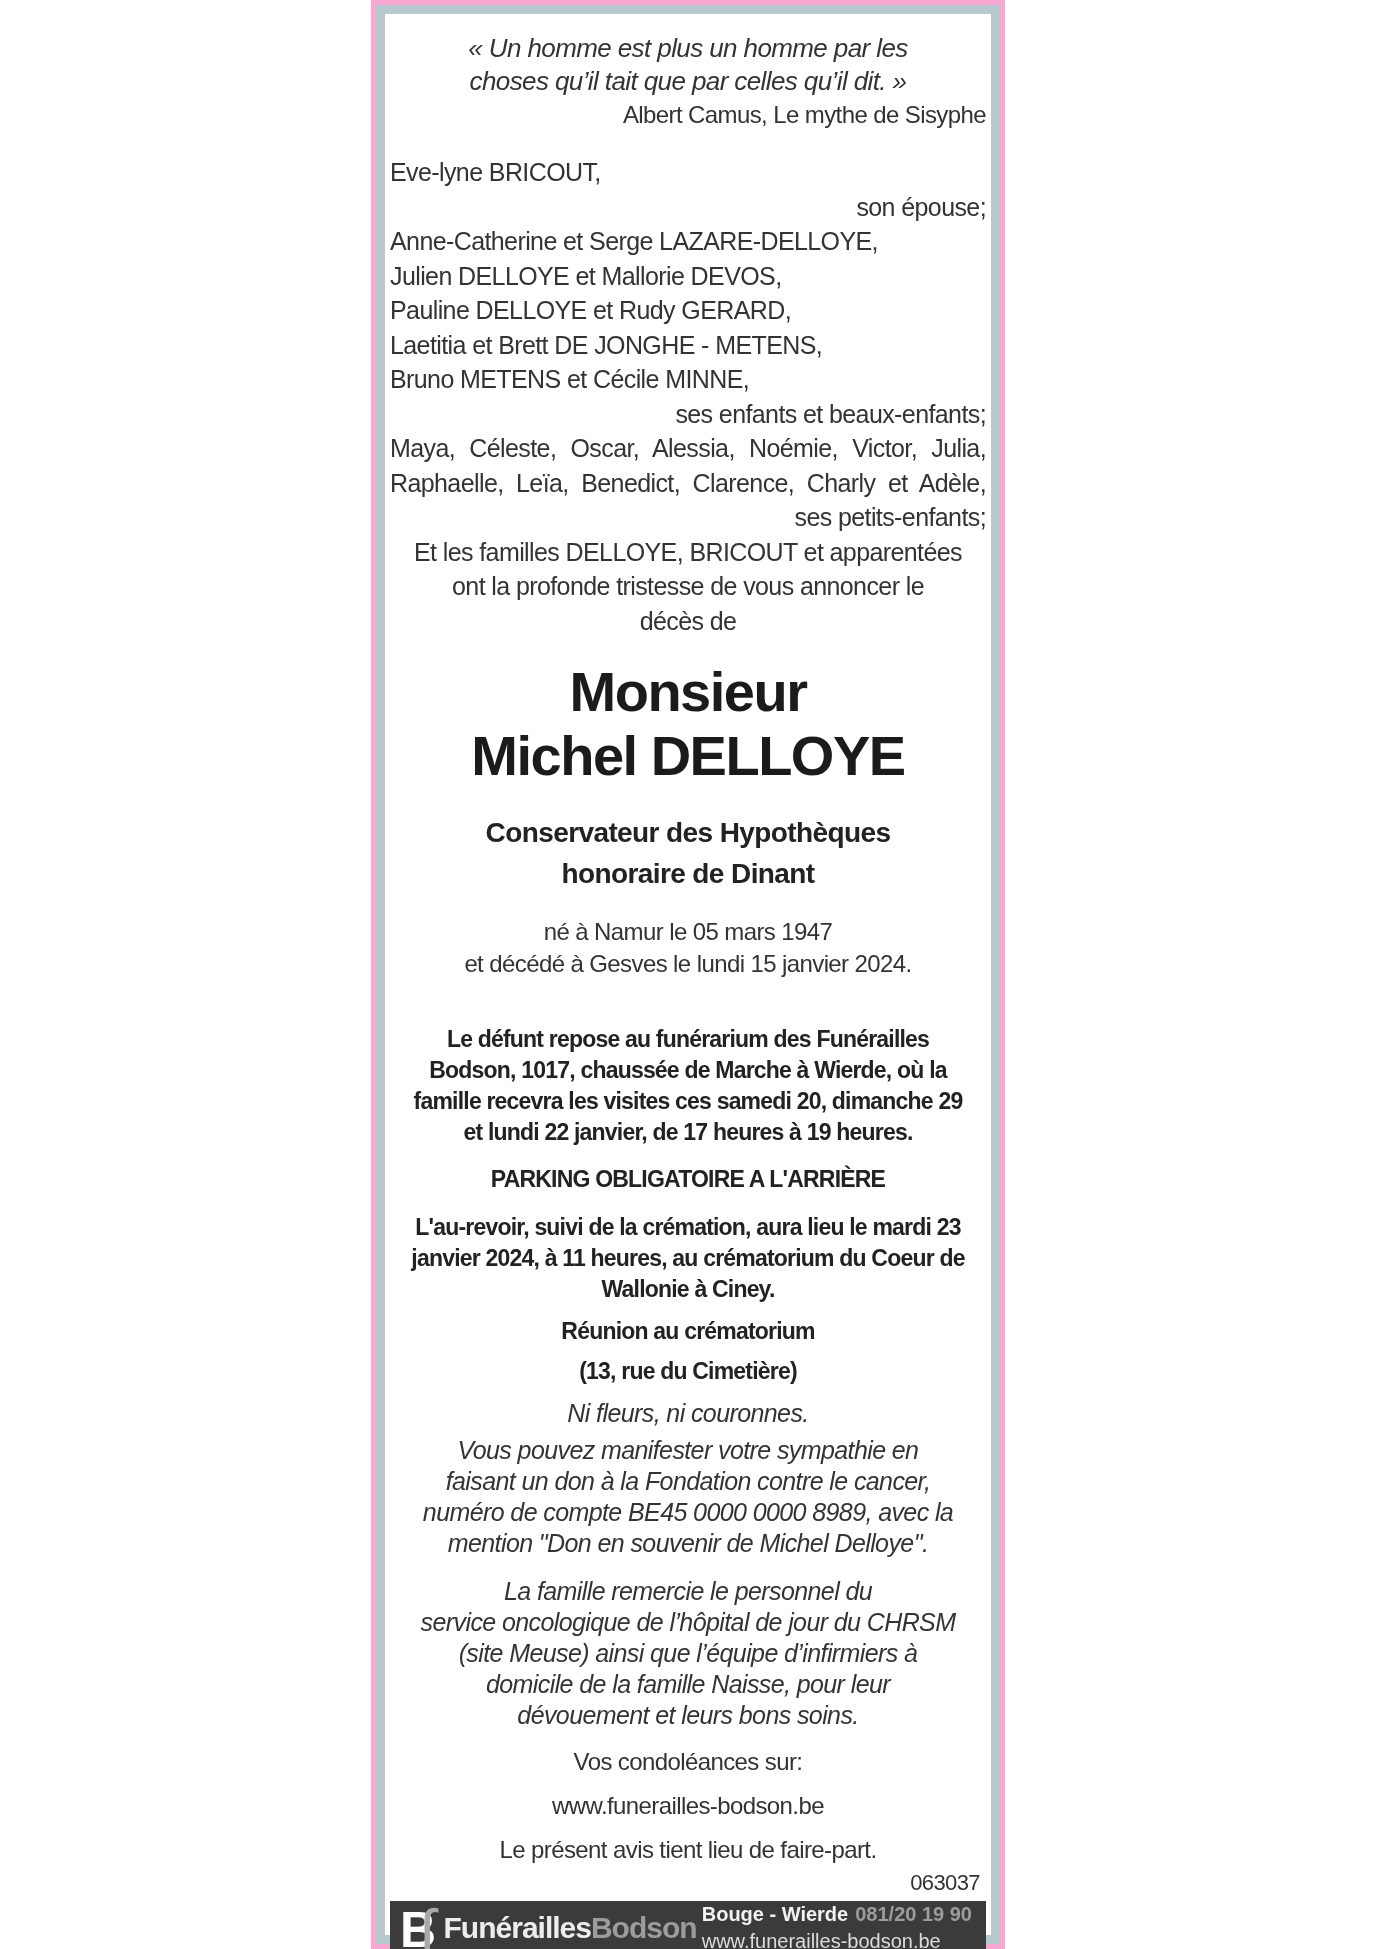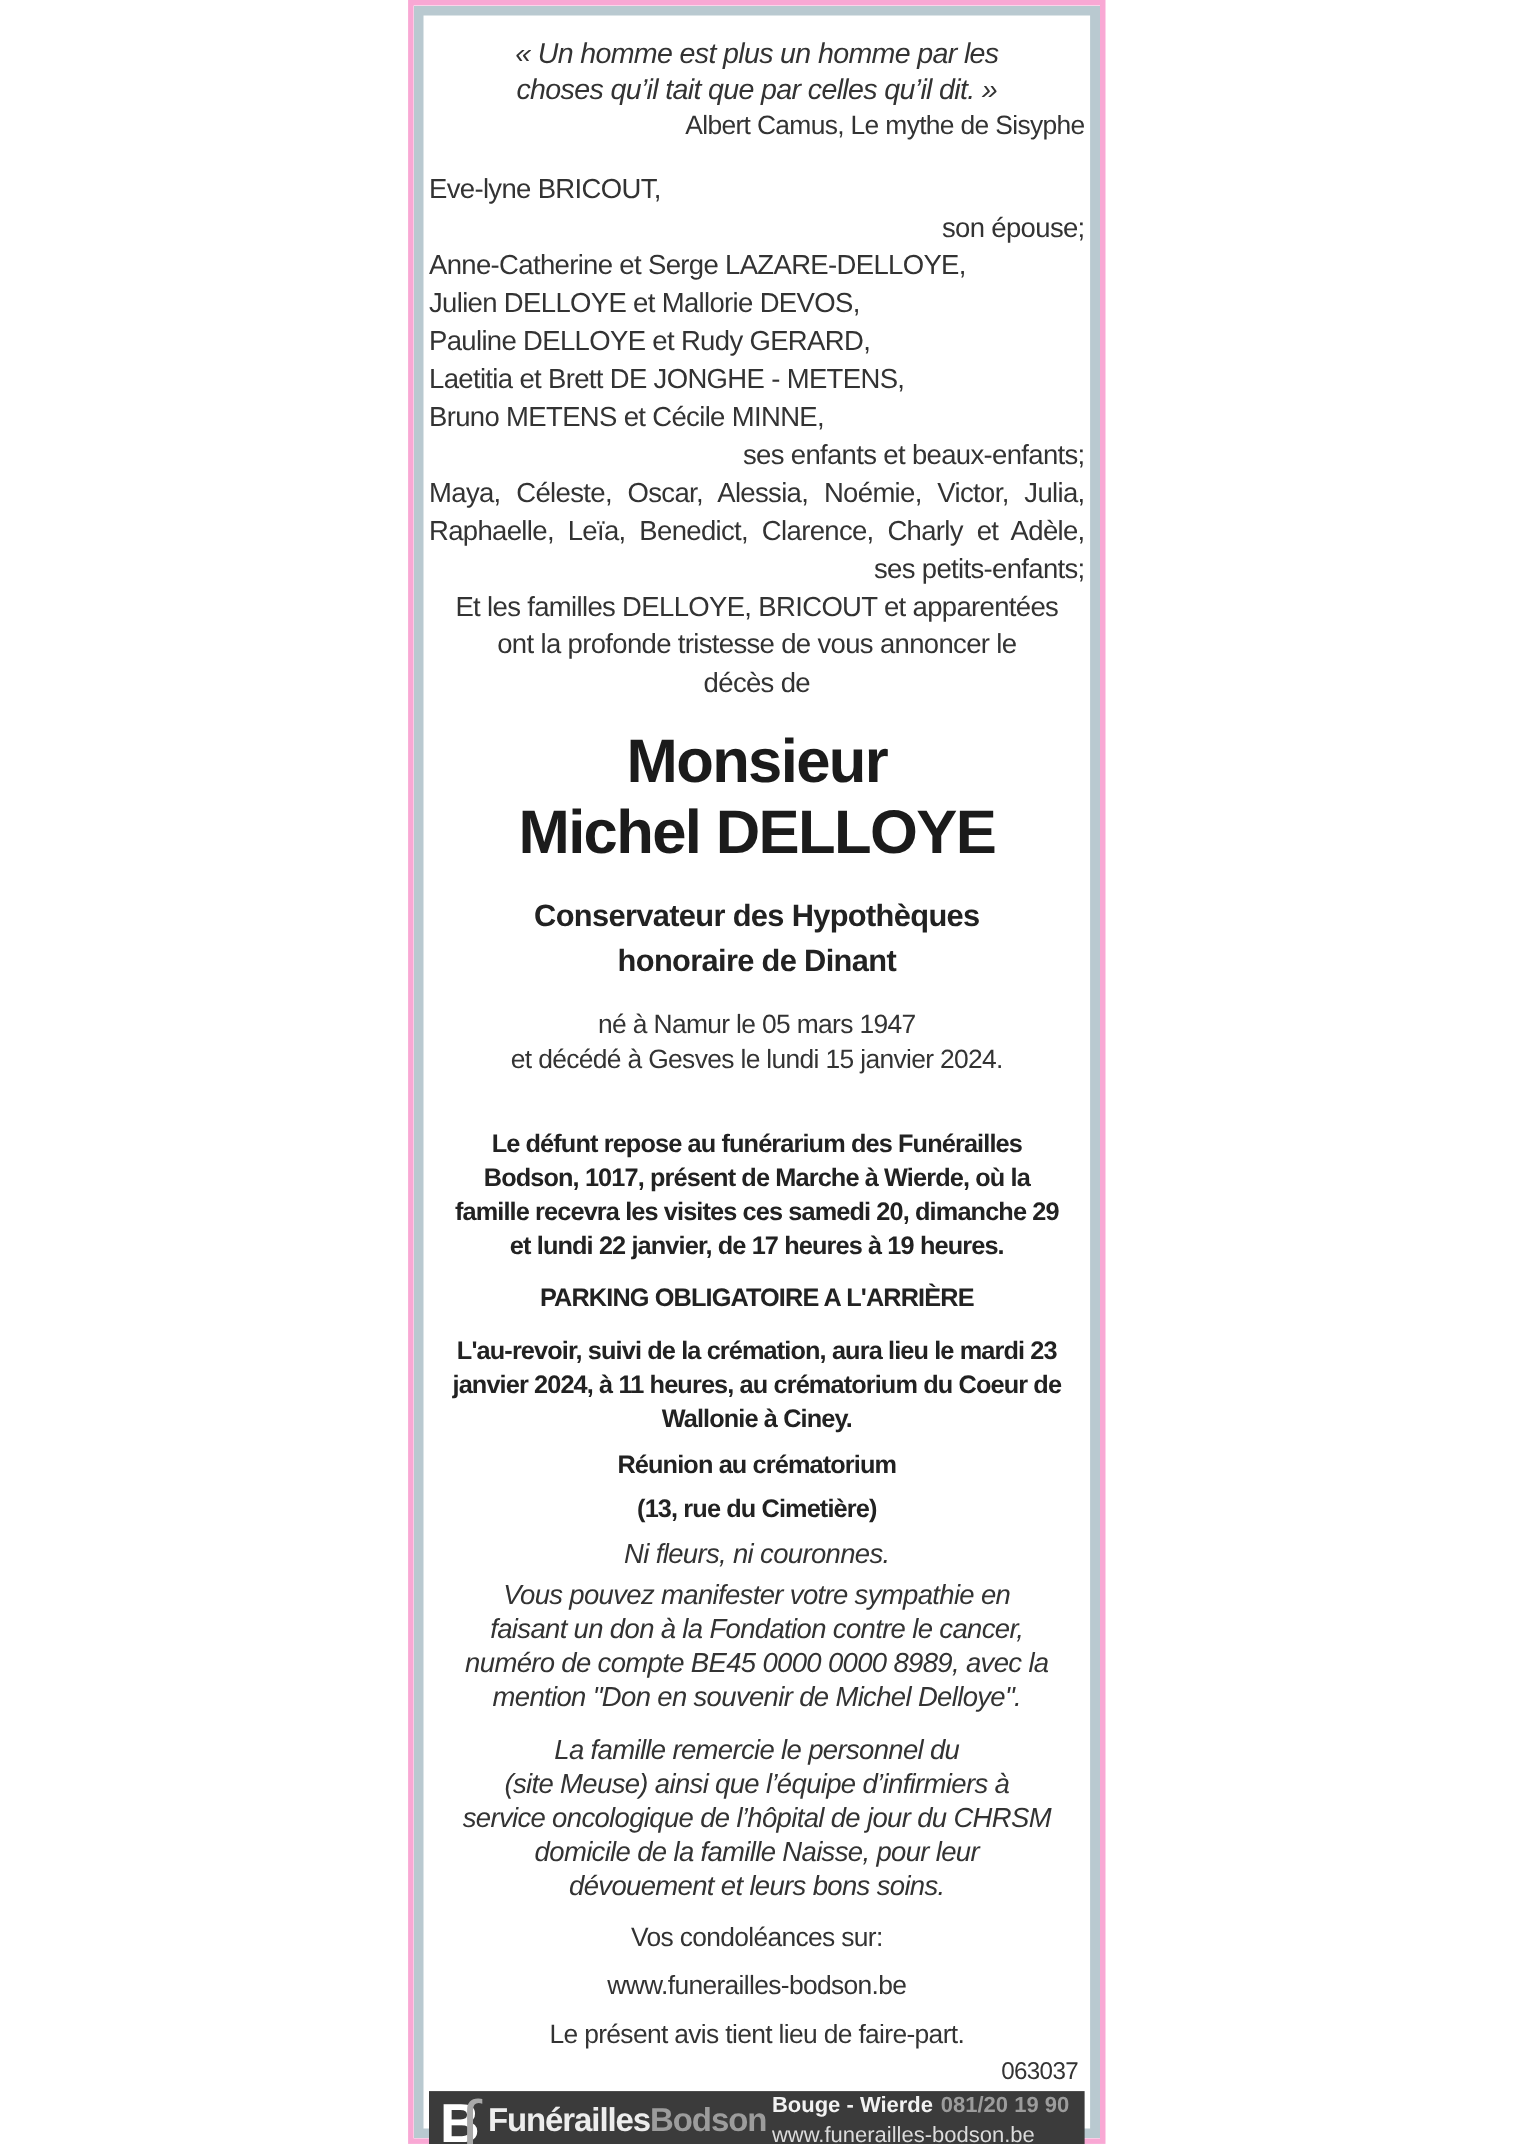--- a/index.html
+++ b/index.html
@@ -224,21 +224,21 @@
         <div class="t-center">honoraire de Dinant</div>
       </div>
 
     <div class="life-block">
         <div class="t-center">né à Namur le 05 mars 1947</div>
         <div class="t-center">et décédé à Gesves le lundi 15 janvier 2024.</div>
       </div>
 
     <div class="bold-para repose-block">
         <div class="t-center">Le défunt repose au funérarium des Funérailles</div>
-        <div class="t-center">Bodson, 1017, présent de Marche à Wierde, où la</div>
+        <div class="t-center">Bodson, 1017, chaussée de Marche à Wierde, où la</div>
         <div class="t-center">famille recevra les visites ces samedi 20, dimanche 29</div>
         <div class="t-center">et lundi 22 janvier, de 17 heures à 19 heures.</div>
       </div>
 
     <div class="bold-para parking-line">PARKING OBLIGATOIRE A L'ARRIÈRE</div>
 
     <div class="bold-para farewell-block">
         <div class="t-center">L'au-revoir, suivi de la crémation, aura lieu le mardi 23</div>
         <div class="t-center">janvier 2024, à 11 heures, au crématorium du Coeur de</div>
         <div class="t-center">Wallonie à Ciney.</div>
@@ -251,22 +251,22 @@
 
     <div class="italic-para donation-block">
         <div class="t-center">Vous pouvez manifester votre sympathie en</div>
         <div class="t-center">faisant un don à la Fondation contre le cancer,</div>
         <div class="t-center">numéro de compte BE45 0000 0000 8989, avec la</div>
         <div class="t-center">mention "Don en souvenir de Michel Delloye".</div>
       </div>
 
     <div class="italic-para thanks-block">
         <div class="t-center">La famille remercie le personnel du</div>
+        <div class="t-center">service oncologique de l’hôpital de jour du CHRSM</div>
         <div class="t-center">(site Meuse) ainsi que l’équipe d’infirmiers à</div>
-        <div class="t-center">service oncologique de l’hôpital de jour du CHRSM</div>
         <div class="t-center">domicile de la famille Naisse, pour leur</div>
         <div class="t-center">dévouement et leurs bons soins.</div>
       </div>
 
     <div class="plain-line condolences-label">Vos condoléances sur:</div>
     <div class="plain-line condolences-url">www.funerailles-bodson.be</div>
     <div class="plain-line legal-line">Le présent avis tient lieu de faire-part.</div>
 
     <div class="ref-number">063037</div>
 

